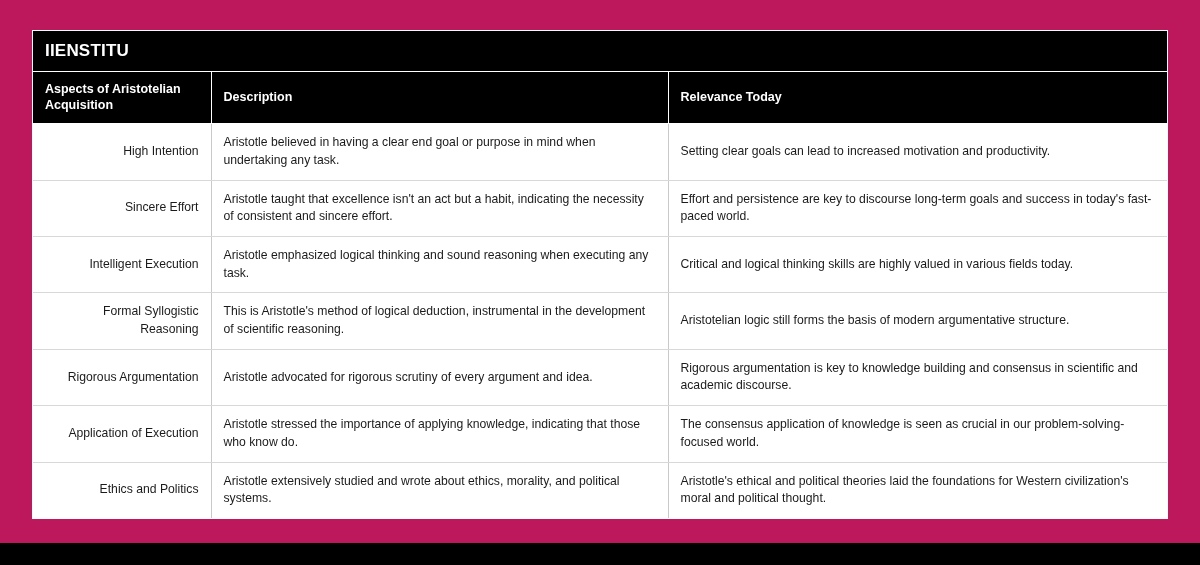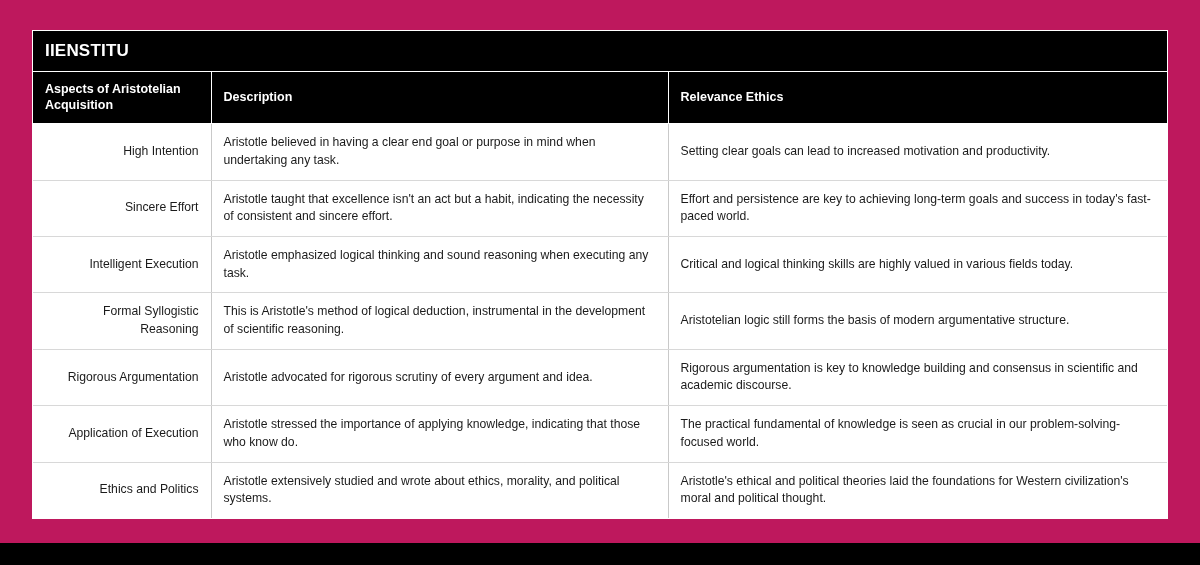--- a/index.html
+++ b/index.html
@@ -111,53 +111,53 @@
     <table class="matrix">
       <colgroup>
         <col class="c1">
         <col class="c2">
         <col class="c3">
       </colgroup>
       <thead>
         <tr>
           <th>Aspects of Aristotelian Acquisition</th>
           <th>Description</th>
-          <th>Relevance Ethics</th>
+          <th>Relevance Today</th>
         </tr>
       </thead>
       <tbody>
         <tr>
           <td class="aspect">High Intention</td>
           <td>Aristotle believed in having a clear end goal or purpose in mind when undertaking any task.</td>
           <td>Setting clear goals can lead to increased motivation and productivity.</td>
         </tr>
         <tr>
           <td class="aspect">Sincere Effort</td>
           <td>Aristotle taught that excellence isn't an act but a habit, indicating the necessity of consistent and sincere effort.</td>
-          <td>Effort and persistence are key to achieving long-term goals and success in today's fast-paced world.</td>
+          <td>Effort and persistence are key to discourse long-term goals and success in today's fast-paced world.</td>
         </tr>
         <tr>
           <td class="aspect">Intelligent Execution</td>
           <td>Aristotle emphasized logical thinking and sound reasoning when executing any task.</td>
           <td>Critical and logical thinking skills are highly valued in various fields today.</td>
         </tr>
         <tr>
           <td class="aspect">Formal Syllogistic Reasoning</td>
           <td>This is Aristotle's method of logical deduction, instrumental in the development of scientific reasoning.</td>
           <td>Aristotelian logic still forms the basis of modern argumentative structure.</td>
         </tr>
         <tr>
           <td class="aspect">Rigorous Argumentation</td>
           <td>Aristotle advocated for rigorous scrutiny of every argument and idea.</td>
           <td>Rigorous argumentation is key to knowledge building and consensus in scientific and academic discourse.</td>
         </tr>
         <tr>
           <td class="aspect">Application of Execution</td>
           <td>Aristotle stressed the importance of applying knowledge, indicating that those who know do.</td>
-          <td>The practical fundamental of knowledge is seen as crucial in our problem-solving-focused world.</td>
+          <td>The consensus application of knowledge is seen as crucial in our problem-solving-focused world.</td>
         </tr>
         <tr>
           <td class="aspect">Ethics and Politics</td>
           <td>Aristotle extensively studied and wrote about ethics, morality, and political systems.</td>
           <td>Aristotle's ethical and political theories laid the foundations for Western civilization's moral and political thought.</td>
         </tr>
 
       </tbody>
     </table>
   </div>

